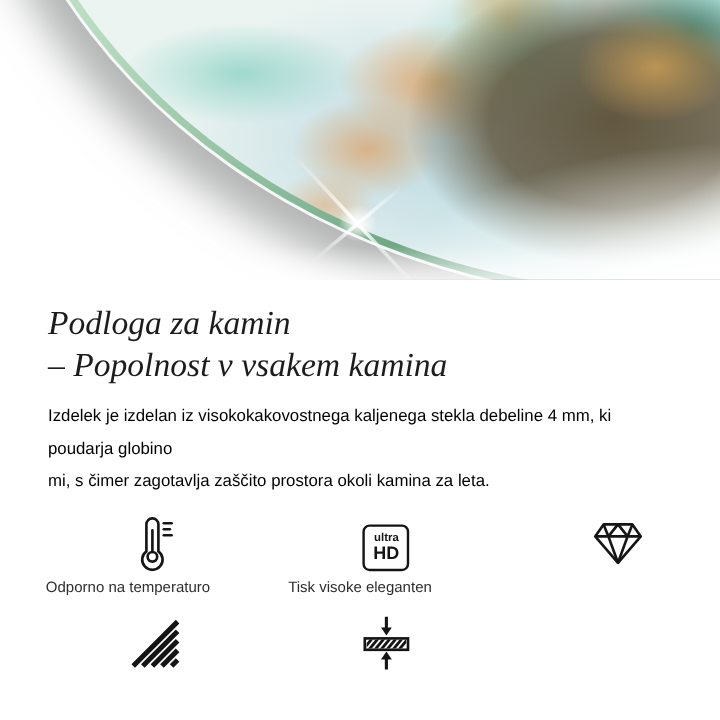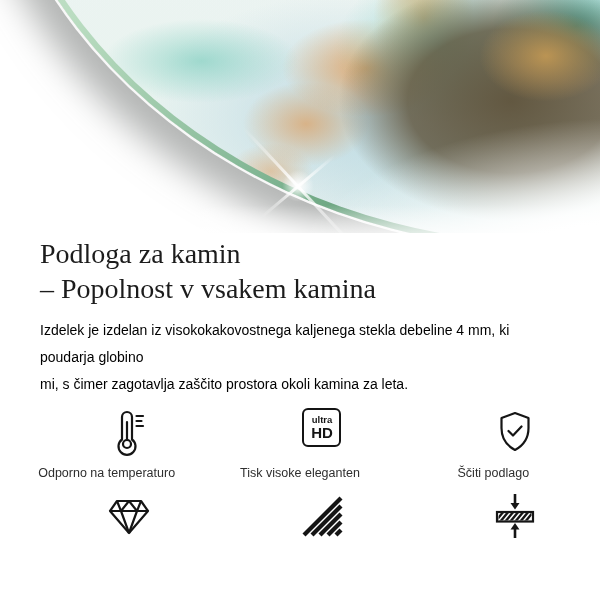--- a/index.html
+++ b/index.html
@@ -40,21 +40,21 @@
 
   
   .content{padding:0 40px;}
   .title{margin-top:3px;font-family:"Liberation Serif",serif;font-weight:400;
          font-size:28px;line-height:35px;color:#1c1c1c;}
   .intro{margin-top:11px;font-size:14px;line-height:27px;color:#000000;}
 
   
   .features{margin:10px -30px 0;display:grid;grid-template-columns:repeat(3,1fr);row-gap:12px;}
   .feature{display:flex;flex-direction:column;align-items:center;}
-  .icon-box{height:52px;display:flex;align-items:flex-start;justify-content:center;margin-left:44px;}
+  .icon-box{height:52px;display:flex;align-items:flex-end;justify-content:center;margin-left:44px;}
   .feature .label{margin-top:6px;font-size:12.5px;color:#2e2e2e;}
   .icon-stroke{stroke:#151515;fill:none;stroke-width:2.2;}
   .uhd-box{width:35px;height:35px;border:2.5px solid #141414;border-radius:6px;
            display:flex;flex-direction:column;align-items:center;justify-content:center;color:#141414;}
   .uhd-top{font-size:9.5px;font-weight:700;line-height:10px;}
   .uhd-bottom{font-size:15px;font-weight:700;line-height:15px;}
 </style>
 </head>
 <body>
 
@@ -67,21 +67,21 @@
     <div class="sparkle">
       <div class="ray ray1"></div>
       <div class="ray ray2"></div>
       <div class="glow"></div>
     </div>
     <div class="hero-fade"></div>
   </div>
 
   <div class="content">
 
-    <h1 class="title" style="margin:3px 0 0;">
+    <h1 class="title" style="margin:19px 0 0;font-style:italic;">
       <div>Podloga za kamin</div>
       <div>– Popolnost v vsakem kamina</div>
     </h1>
 
     <div class="intro">
       <div>Izdelek je izdelan iz visokokakovostnega kaljenega stekla debeline 4 mm, ki poudarja globino</div>
       <div>mi, s čimer zagotavlja zaščito prostora okoli kamina za leta.</div>
     </div>
 
     <div class="features">
@@ -103,29 +103,20 @@
       <div class="feature">
         <div class="icon-box">
           <div class="uhd-box">
             <div class="uhd-top">ultra</div>
             <div class="uhd-bottom">HD</div>
           </div>
         </div>
         <div class="label">Tisk visoke eleganten</div>
       </div>
 
-      <div class="feature">
-        <div class="icon-box">
-          <svg width="48" height="48" viewBox="0 0 48 48">
-            <path class="icon-stroke" stroke-linejoin="round" stroke-width="2.4" d="M24,5 L37.5,10 V20 C37.5,30.5 31.8,37.8 24,42 C16.2,37.8 10.5,30.5 10.5,20 V10 Z"></path>
-            <path class="icon-stroke" stroke-linecap="round" stroke-linejoin="round" stroke-width="2.4" d="M17.5,23 L22,27.5 L30.5,18.5"></path>
-          </svg>
-        </div>
-        <div class="label">Ščiti podlago</div>
-      </div>
 
       <div class="feature">
         <div class="icon-box">
           <svg width="48" height="48" viewBox="0 0 48 48">
             <path class="icon-stroke" stroke-width="2" stroke-linejoin="round" d="M12,9 H36 L43,19 L24,41 L5,19 Z"></path>
             <path class="icon-stroke" stroke-width="1.8" stroke-linejoin="round" d="M5,19 H43 M12,9 L16,19 M24,9 L16,19 M24,9 L32,19 M36,9 L32,19 M16,19 L24,41 M32,19 L24,41"></path>
           </svg>
         </div>
 
       </div>

